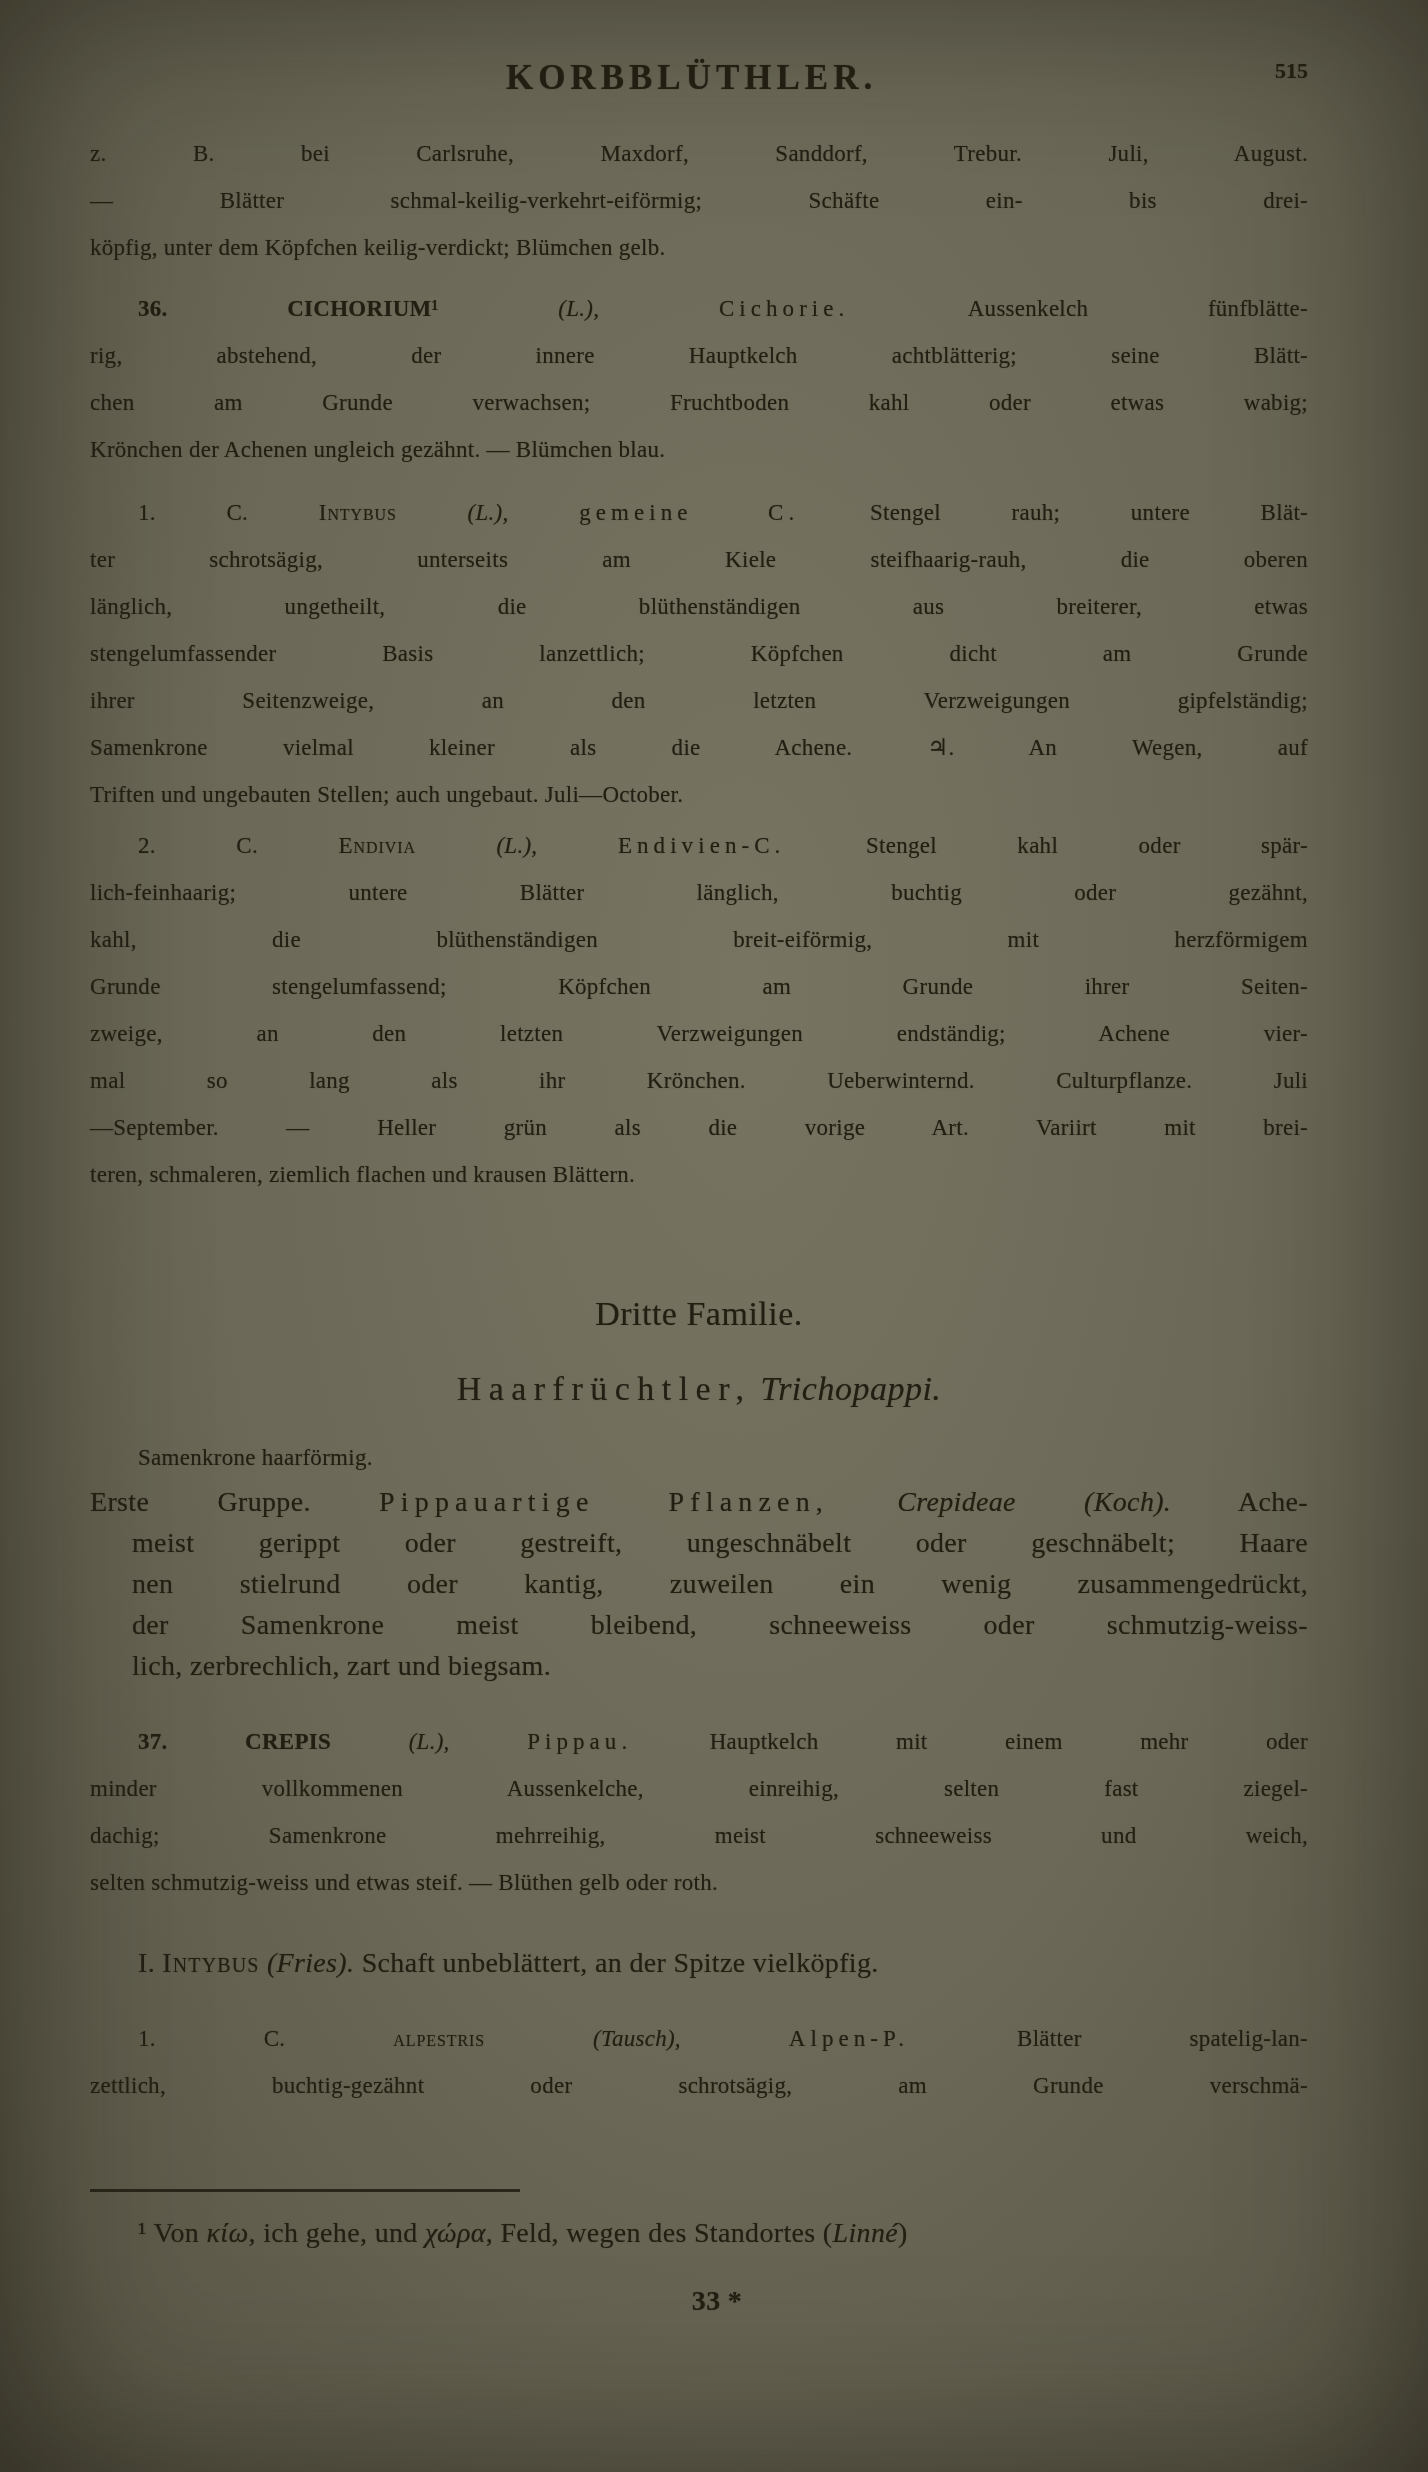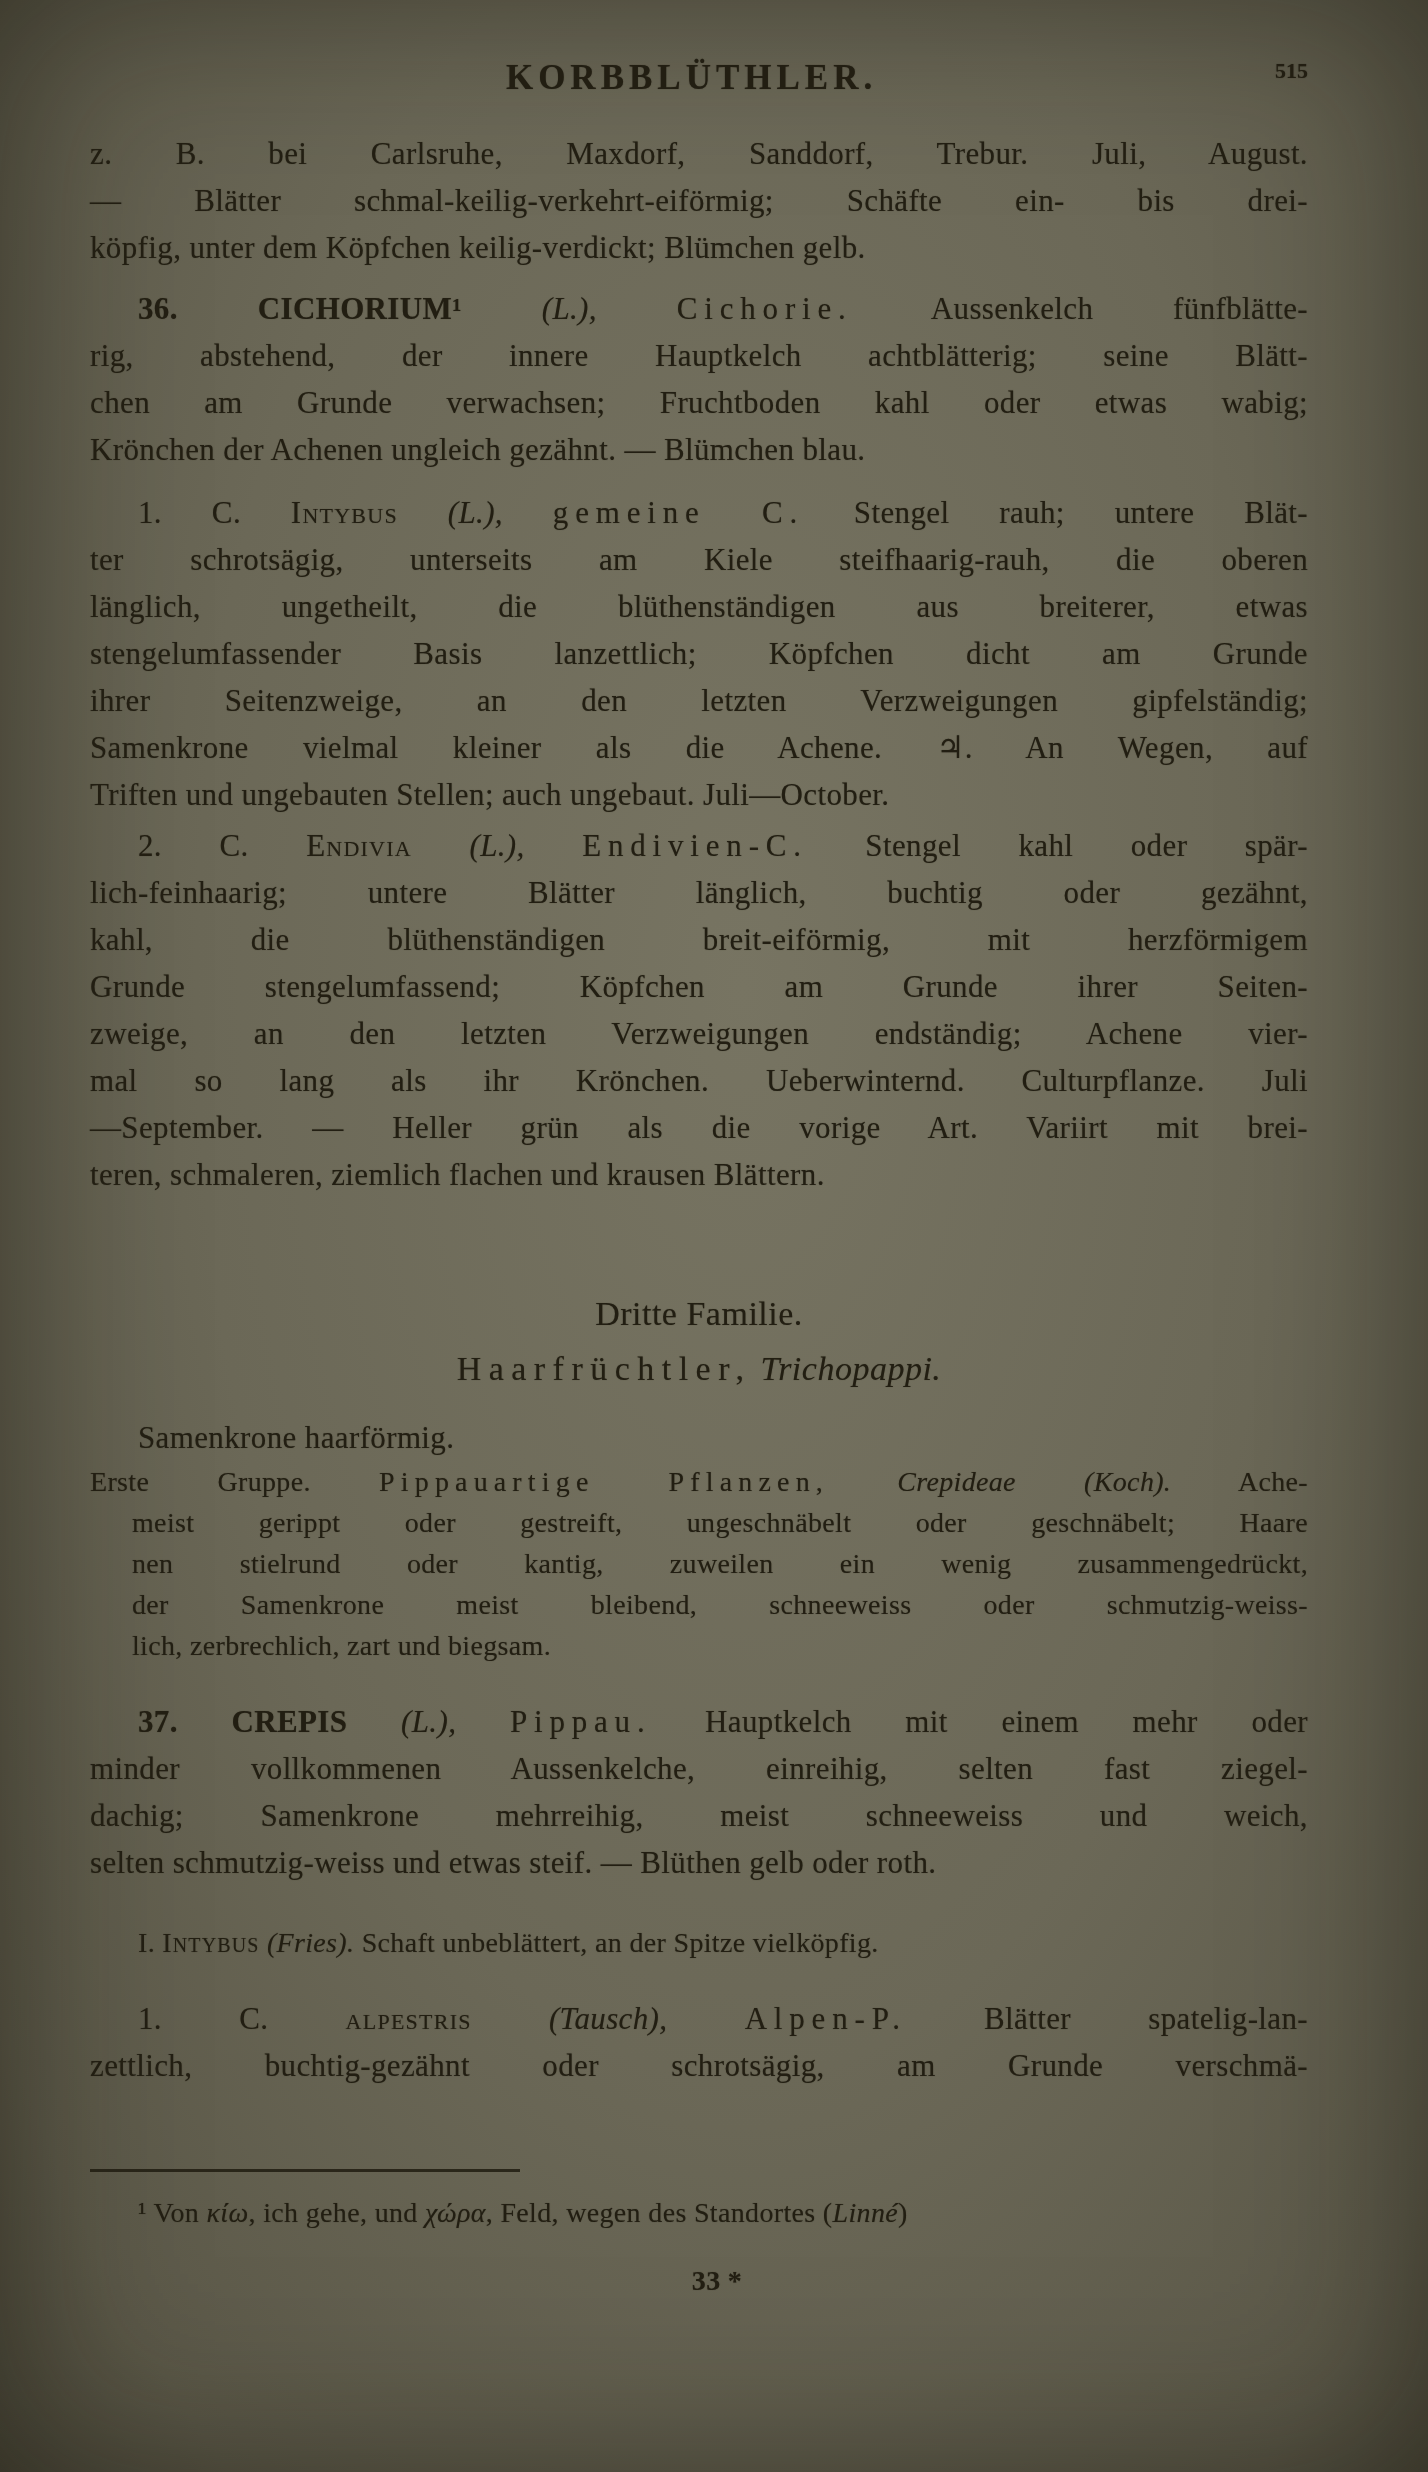--- a/index.html
+++ b/index.html
@@ -29,21 +29,21 @@
     text-shadow: 0 0 1px rgba(30,26,14,.55);
   }
   .page-number {
     position: absolute; right: 0; top: 0;
     font-weight: bold; font-size: 22px;
     text-shadow: 0 0 1px rgba(30,26,14,.55);
   }
 
   .block { position: relative; }
   .line {
-    font-size: 31px; line-height: 47px; letter-spacing: .012em;
+    font-size: 23px; line-height: 47px; letter-spacing: .012em;
     text-shadow: 0 0 1px rgba(32,28,16,.45);
   }
   .small .line { font-size: 28px; line-height: 41px; }
 
   .just { text-align: justify; text-align-last: justify; }
   .indent { text-indent: 48px; }
 
   .heading .line { text-align: center; letter-spacing: .5px; font-size: 34px; }
   .signature .line { text-align: center; font-weight: bold; font-size: 28px; transform: translateX(18px); }
 
@@ -58,21 +58,21 @@
   .rule {
     width: 430px; height: 0;
     border-top: 3px solid rgba(28, 24, 13, .8);
   }
 
   
   [data-name="genus-36-cichorium"]     { margin-top: 14px; }
   [data-name="species-1-c-intybus"]    { margin-top: 16px; }
   [data-name="species-2-c-endivia"]    { margin-top: 4px; }
   [data-name="heading-dritte-familie"] { margin-top: 92px; }
-  [data-name="heading-haarfruechtler"] { margin-top: 8px; }
+  [data-name="heading-haarfruechtler"] { margin-top: 28px; }
   [data-name="samenkrone-line"]        { margin-top: 22px; }
   [data-name="group-erste-gruppe"]     { }
   [data-name="genus-37-crepis"]        { margin-top: 32px; }
   [data-name="section-i-intybus"]      { margin-top: 36px; }
   [data-name="species-1-c-alpestris"]  { margin-top: 32px; }
   [data-name="footnote-rule"]          { margin-top: 80px; }
   [data-name="footnote-1"]             { margin-top: 20px; }
   [data-name="signature-mark"]         { margin-top: 24px; }
 </style>
 </head>

